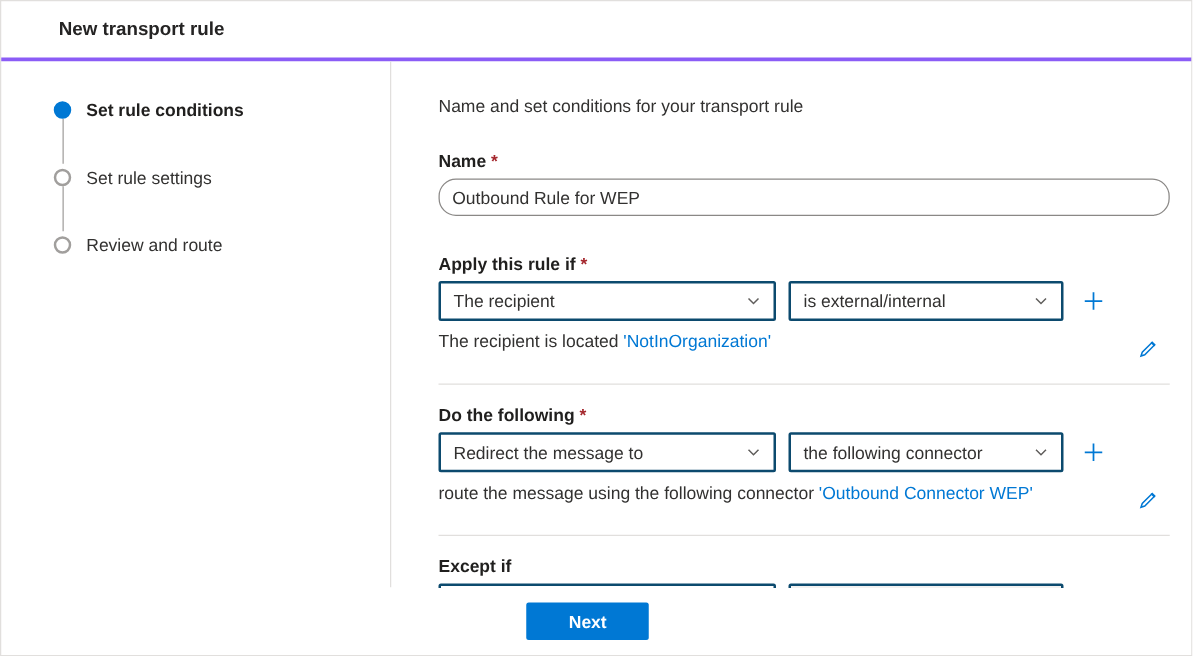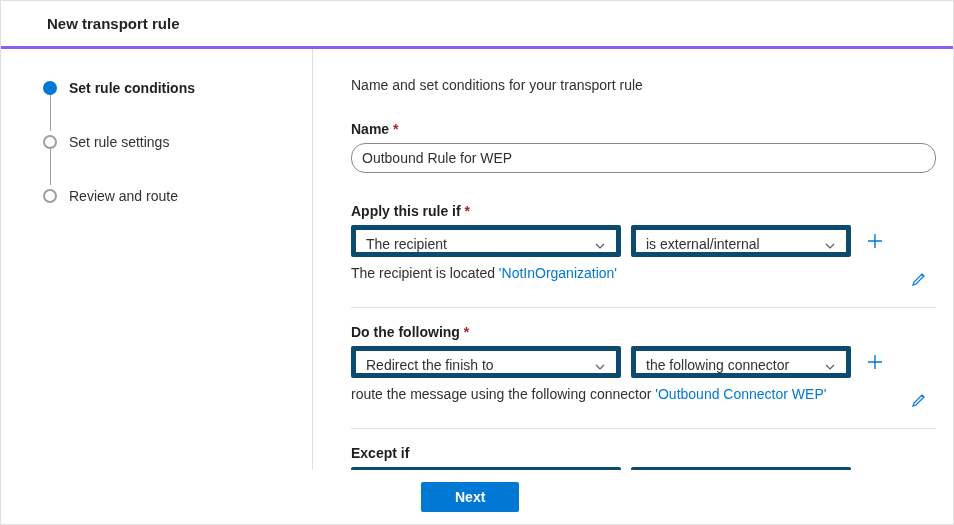--- a/index.html
+++ b/index.html
@@ -98,23 +98,23 @@
   }
   .textinput::placeholder { color: #605e5c; }
   .row {
     display: flex;
     align-items: center;
     gap: 10px;
     margin-bottom: 8px;
   }
   .select {
     display: flex;
-    align-items: flex-end;
+    align-items: center;
     justify-content: space-between;
-    border: 5px solid #0c4a6e;
+    border: 2px solid #0c4a6e;
     border-radius: 2px;
     height: 32px;
     padding: 0 10px;
     background: #fff;
     cursor: pointer;
     font-size: 14px;
     color: #323130;
   }
   .select.disabled {
     background: #f3f2f1;
@@ -242,21 +242,21 @@
         </div>
         <hr class="divider">
       </div>
 
       <div class="field-group">
         <label class="label">
           <span>Do the following</span> <span class="req">*</span>
         </label>
         <div class="row">
           <div class="select w270">
-            <span>Redirect the finish to</span>
+            <span>Redirect the message to</span>
             <svg class="chev" width="12" height="12" viewBox="0 0 12 12">
                 <path d="M2 4l4 4 4-4" stroke="#605e5c" stroke-width="1.2" fill="none"></path>
               </svg>
           </div>
           <div class="select w220">
             <span>the following connector</span>
             <svg class="chev" width="12" height="12" viewBox="0 0 12 12">
                 <path d="M2 4l4 4 4-4" stroke="#605e5c" stroke-width="1.2" fill="none"></path>
               </svg>
           </div>

